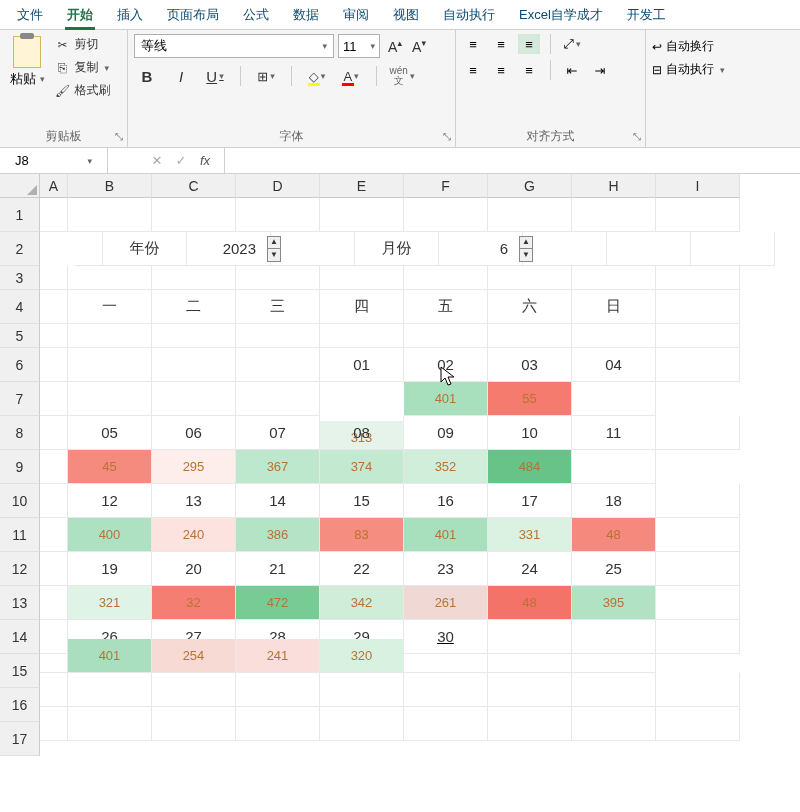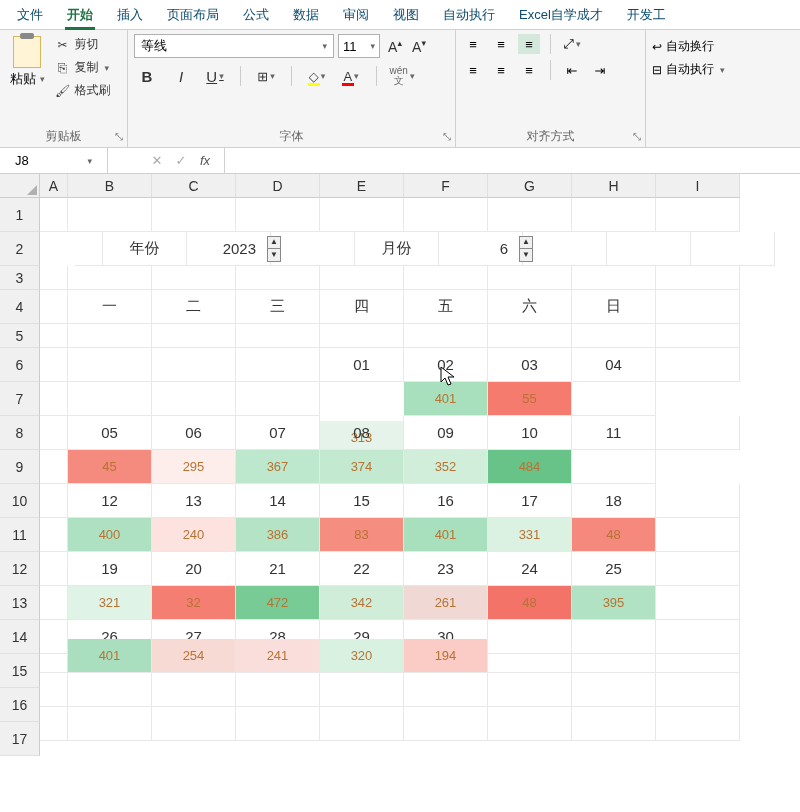--- a/index.html
+++ b/index.html
@@ -461,21 +461,20 @@
           <div class="cell wG" style="height: 34px;"></div>
           <div class="cell wH" style="height: 34px;"></div>
           <div class="cell wI" style="height: 34px;"></div>
         </div>
         <div class="row" style="height: 34px;">
           <div class="cell wA" style="height: 34px;"></div>
           <div class="cell wB valcell" style="height: 34px; background: rgb(169, 223, 190);">401</div>
           <div class="cell wC valcell" style="height: 34px; background: rgb(248, 218, 213);">254</div>
           <div class="cell wD valcell" style="height: 34px; background: rgb(250, 222, 219);">241</div>
           <div class="cell wE valcell" style="height: 34px; background: rgb(217, 241, 225);">320</div>
-          <div class="cell wF valcell" style="height: 34px; background: rgb(251, 204, 197);">194</div>
           <div class="cell wG valcell" style="height: 34px;"></div>
           <div class="cell wH valcell" style="height: 34px;"></div>
           <div class="cell wI" style="height: 34px;"></div>
         </div>
         <div class="row" style="height: 34px;">
           <div class="cell wA" style="height: 34px;"></div>
           <div class="cell wB" style="height: 34px;"></div>
           <div class="cell wC" style="height: 34px;"></div>
           <div class="cell wD" style="height: 34px;"></div>
           <div class="cell wE" style="height: 34px;"></div>

